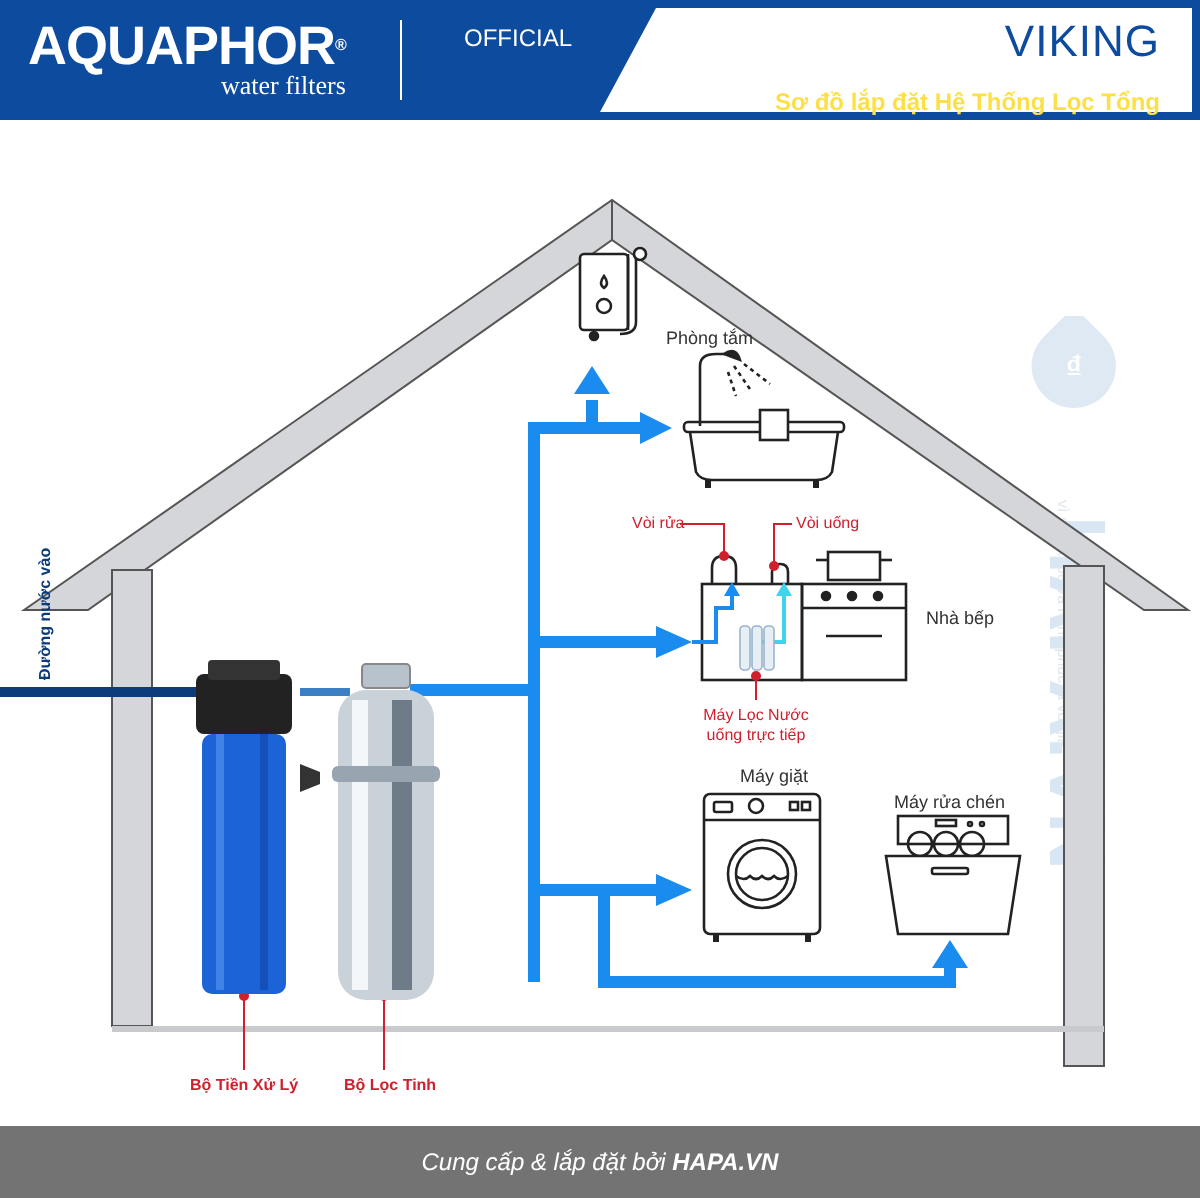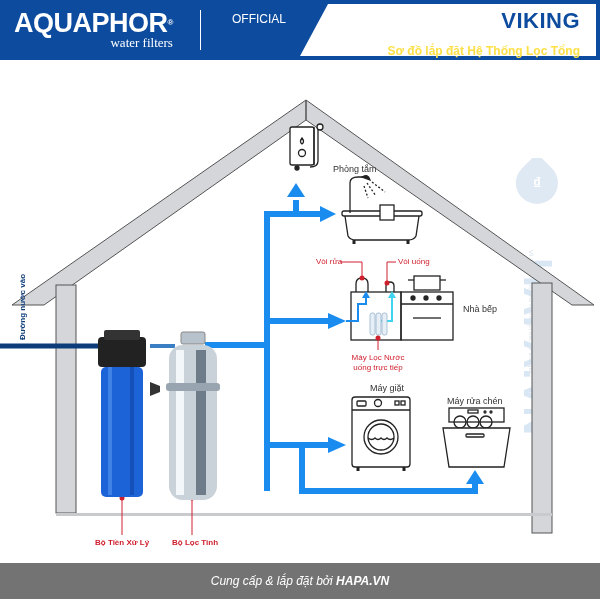--- a/index.html
+++ b/index.html
@@ -5,21 +5,21 @@
   html,body{margin:0;padding:0;}
   body{width:600px;height:599px;position:relative;overflow:hidden;background:#fff;font-family:"DejaVu Sans",sans-serif;}
   .header{position:absolute;left:0;top:0;width:600px;height:60px;background:#0d4b9e;}
   .brand{position:absolute;left:14px;top:10px;color:#fff;text-align:right;}
   .brand-name{font-family:"Liberation Sans",sans-serif;font-weight:bold;font-size:27px;letter-spacing:-0.5px;line-height:26px;}
   .brand-reg{font-size:8px;vertical-align:top;}
   .brand-sub{font-family:Liberation Serif, serif;font-size:13px;line-height:13px;margin-left:18px;}
   .divider{position:absolute;left:200px;top:10px;width:1px;height:40px;background:#fff;}
   .official{position:absolute;left:212px;top:10px;color:#fff;font-family:"Liberation Sans",sans-serif;font-size:12px;line-height:19px;margin-left:20px;}
   .banner{position:absolute;left:300px;top:4px;width:300px;height:52px;}
-  .banner-title{position:absolute;right:20px;top:8px;color:#0d4b9e;font-family:"Liberation Sans",sans-serif;font-weight:bold;font-size:22px;letter-spacing:0.5px;}
+  .banner-title{position:absolute;right:20px;top:8px;color:#0d4b9e;font-family:"Liberation Sans",sans-serif;font-weight:normal;font-size:22px;letter-spacing:0.5px;}
   .banner-sub{position:absolute;right:20px;top:44px;color:#fde047;font-family:"Liberation Sans",sans-serif;font-weight:bold;font-size:12px;}
   .footer{position:absolute;left:0;top:563px;width:600px;height:36px;background:#737373;color:#fff;text-align:center;line-height:36px;font-family:"Liberation Sans",sans-serif;font-style:italic;font-size:12px;}
   .footer b{font-weight:bold;}
   .diagram{position:absolute;left:0;top:60px;}
   .lbl{position:absolute;font-family:"Liberation Sans",sans-serif;font-size:9px;color:#333;white-space:nowrap;}
   .lbl-red{position:absolute;font-family:"Liberation Sans",sans-serif;font-size:8px;color:#d0202e;white-space:nowrap;text-align:center;line-height:10px;}
   .lbl-red-b{position:absolute;font-family:"Liberation Sans",sans-serif;font-size:8px;font-weight:bold;color:#d0202e;white-space:nowrap;}
   .inlet{position:absolute;left:18px;top:340px;transform:rotate(-90deg);transform-origin:left top;font-family:"Liberation Sans",sans-serif;font-weight:bold;font-size:8px;color:#0d3c7a;white-space:nowrap;}
   .wm-text{position:absolute;left:560px;top:258px;transform:rotate(90deg);transform-origin:left top;font-family:"Liberation Sans",sans-serif;font-weight:bold;font-size:40px;color:#d9e6f3;white-space:nowrap;}
   .wm-slogan{position:absolute;left:536px;top:250px;transform:rotate(90deg);transform-origin:left top;font-family:"Liberation Sans",sans-serif;font-size:8px;color:#dfe7ef;white-space:nowrap;}

